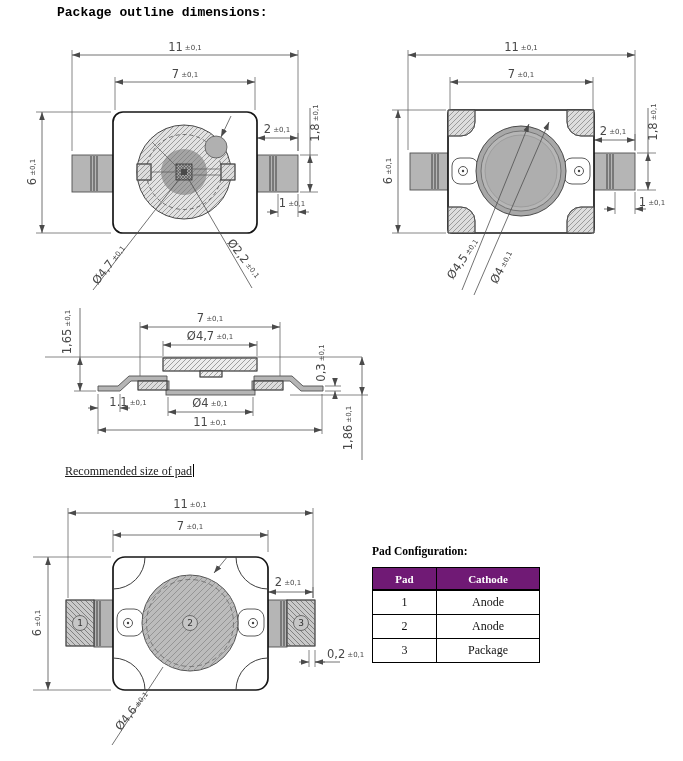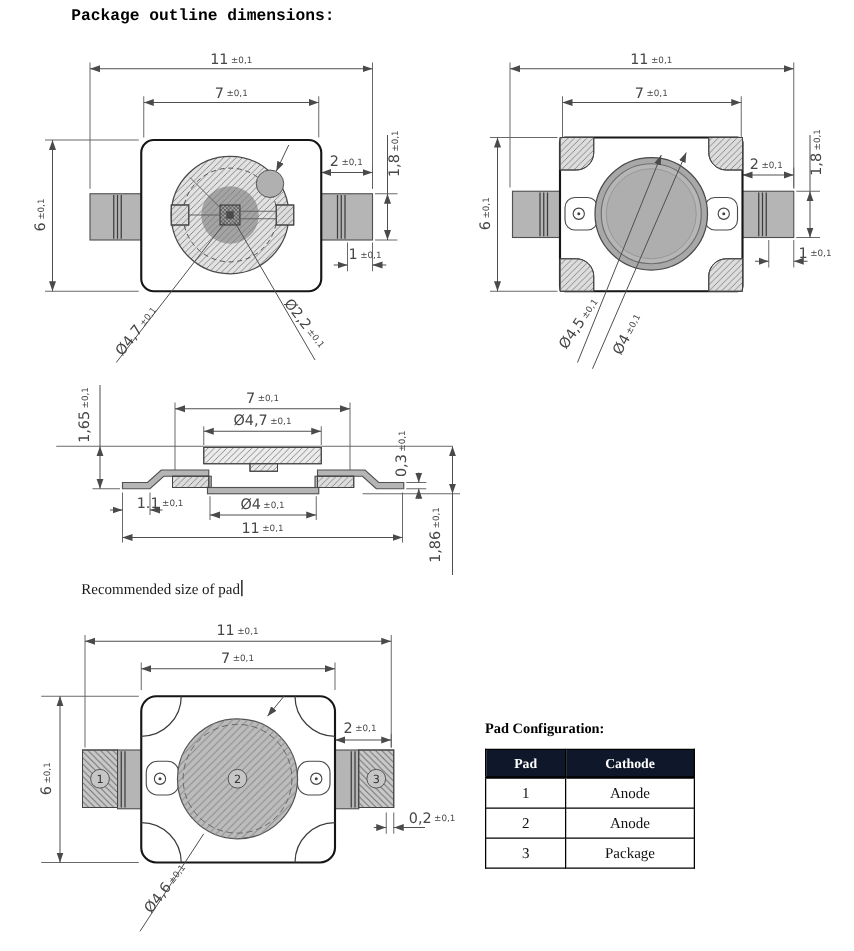--- a/index.html
+++ b/index.html
@@ -1,24 +1,24 @@
 <!DOCTYPE html>
 <html><head>
 <meta charset="utf-8">
 <style>
   html,body{margin:0;padding:0;background:#fff;}
   #page{position:relative;width:683px;height:761px;background:#fff;overflow:hidden;
         font-family:"Liberation Sans",sans-serif;border-radius:12px;}
   #doc-title{position:absolute;left:57px;top:5px;font:bold 13px "Liberation Mono",monospace;color:#000;letter-spacing:0;}
-  #pad-note{position:absolute;left:65px;top:464px;font:12px "Liberation Serif",serif;color:#1a1a1a;}
+  #pad-note{position:absolute;left:65px;top:464px;font:12px "Liberation Serif",serif;color:#1a1a1a;text-decoration:underline;}
   #caret{display:inline-block;width:1.5px;height:13px;background:#000;margin-left:1px;vertical-align:-2px;}
-  #padcfg{position:absolute;left:388px;top:545px;width:178px;margin-top:32px;}
+  #padcfg{position:absolute;left:372px;top:545px;width:178px;}
   #padcfg-title{font:bold 11.5px "Liberation Serif",serif;color:#000;margin:0 0 10px 0;}
   table.cfg{border-collapse:collapse;width:167px;table-layout:fixed;}
-  table.cfg th{background:#0f172a;color:#fff;font:bold 11px "Liberation Serif",serif;
+  table.cfg th{background:#701a75;color:#fff;font:bold 11px "Liberation Serif",serif;
     border:1px solid #000;border-bottom:2px solid #000;height:19px;}
   table.cfg td{font:12px "Liberation Serif",serif;color:#111;border:1px solid #000;
     height:21px;text-align:center;background:#fff;}
   svg{position:absolute;left:0;top:0;}
   .x{stroke:#5f5f5f;stroke-width:.75;fill:none}
   .d{stroke:#4f4f4f;stroke-width:.8;fill:none}
   .b{fill:#fff;stroke:#161616;stroke-width:1.7}
   .lead{fill:#b5b5b5;stroke:#505050;stroke-width:.9}
   .bl{stroke:#3d3d3d;stroke-width:1;fill:none}
   .hp{stroke:#444;stroke-width:.8}

